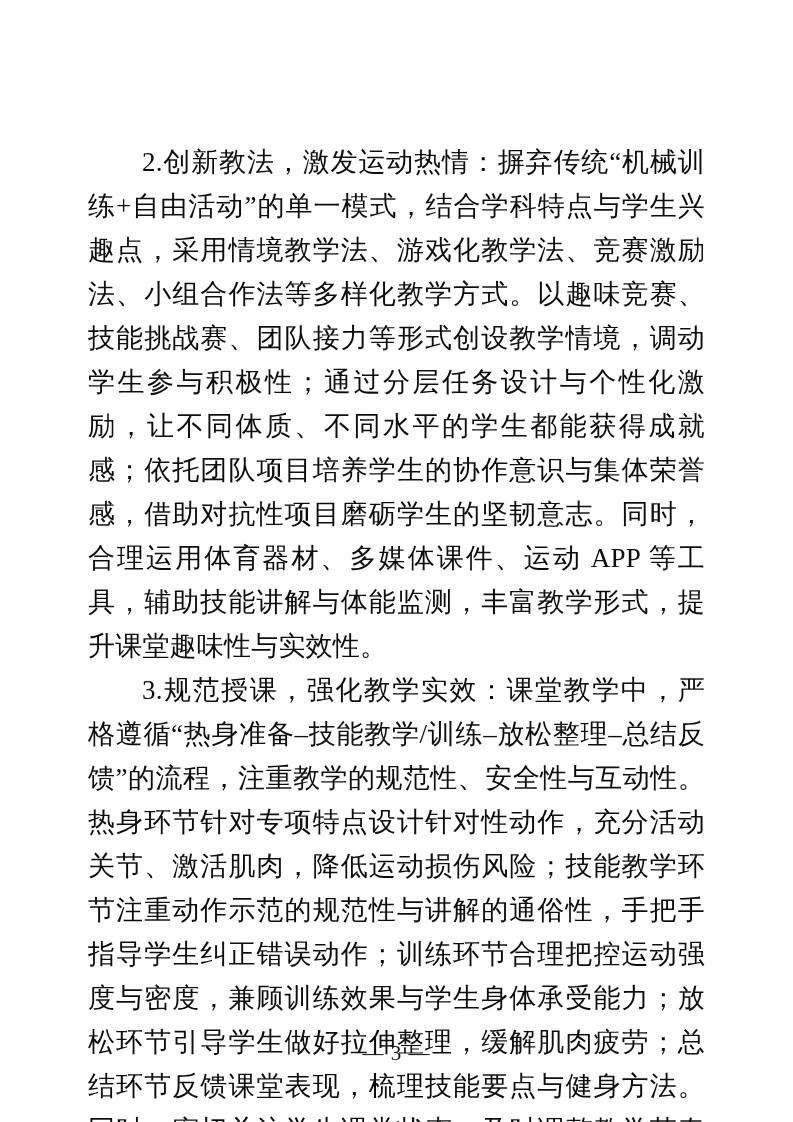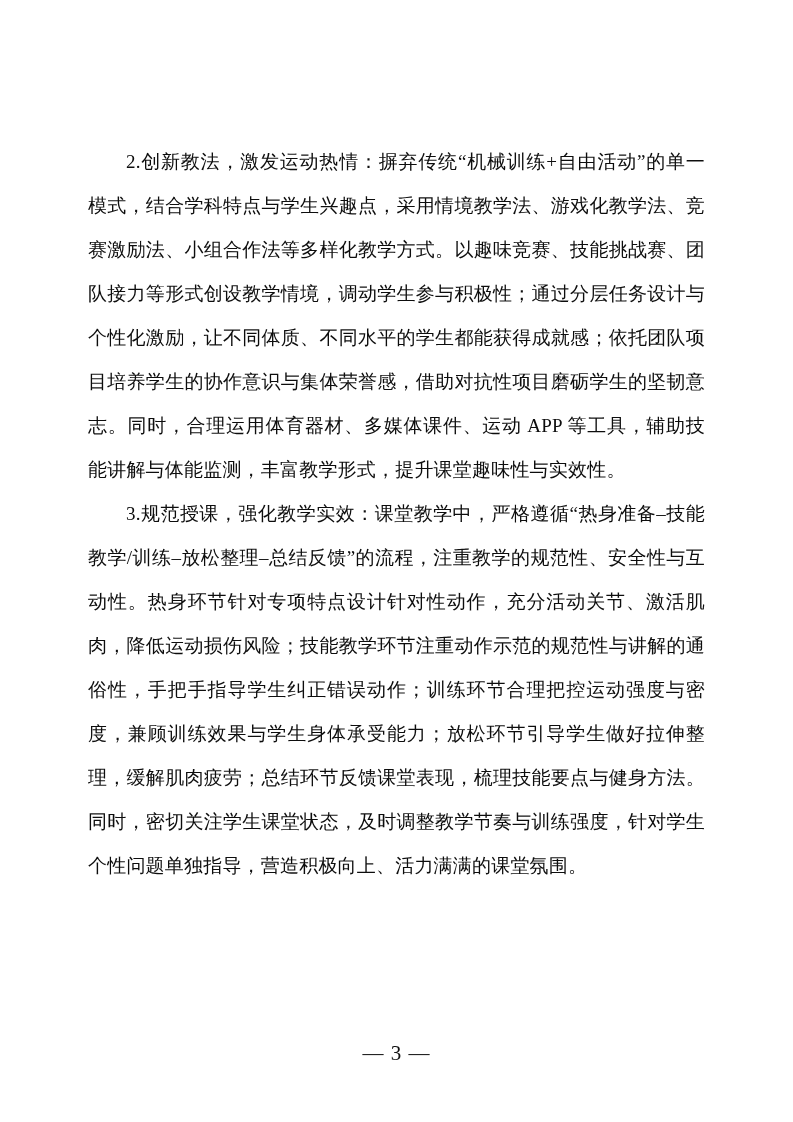--- a/index.html
+++ b/index.html
@@ -21,21 +21,21 @@
     top: 0;
     width: 793px;
     height: 1122px;
     box-sizing: border-box;
     padding: 140px 88px 0 88px;
   }
   .doc-body {
     width: 100%;
   }
   .para {
-    font-size: 19px;
+    font-size: 27px;
     line-height: 44px;
     text-align: justify;
     text-justify: inter-ideograph;
     margin: 0 0 0 0;
     text-indent: 2em;
     letter-spacing: 0.2px;
     font-family: "Liberation Serif", "DejaVu Serif", serif;
   }
   .para + .para {
     margin-top: 0;

